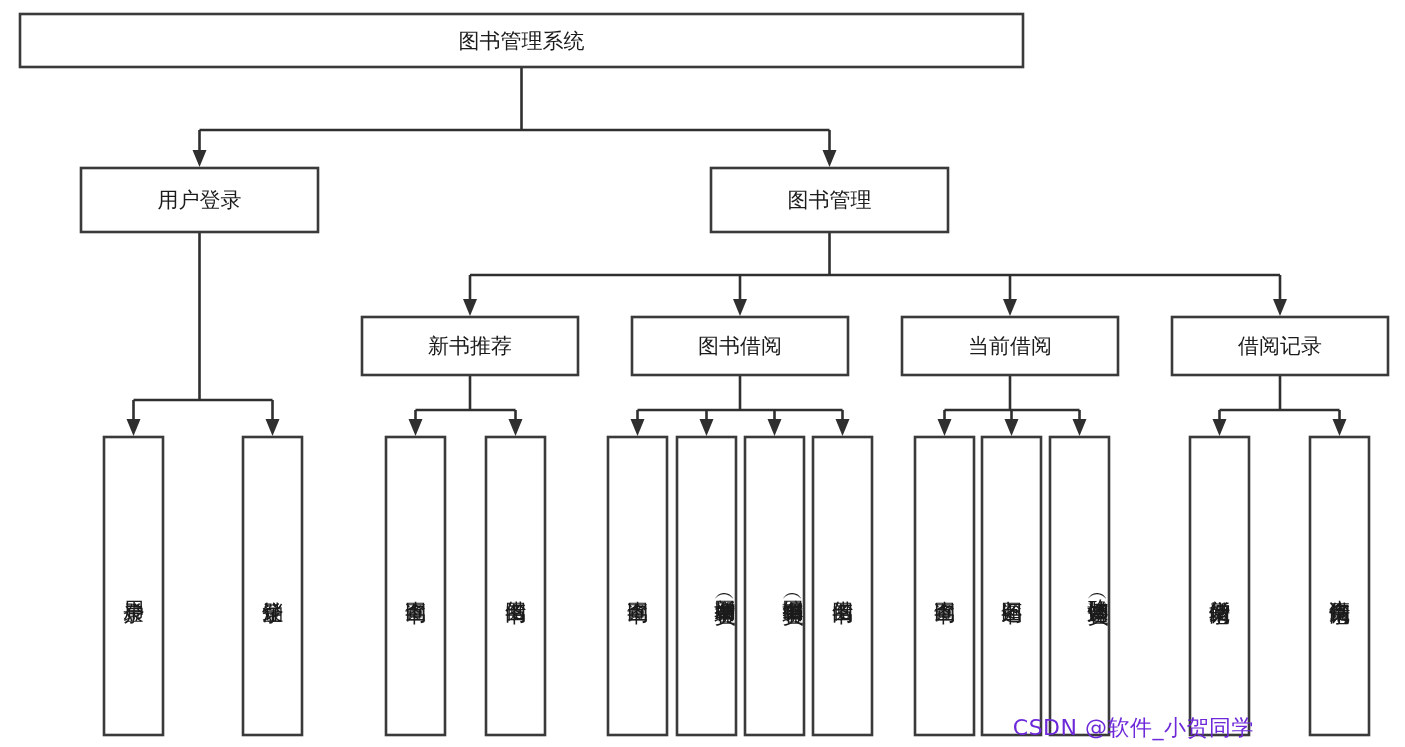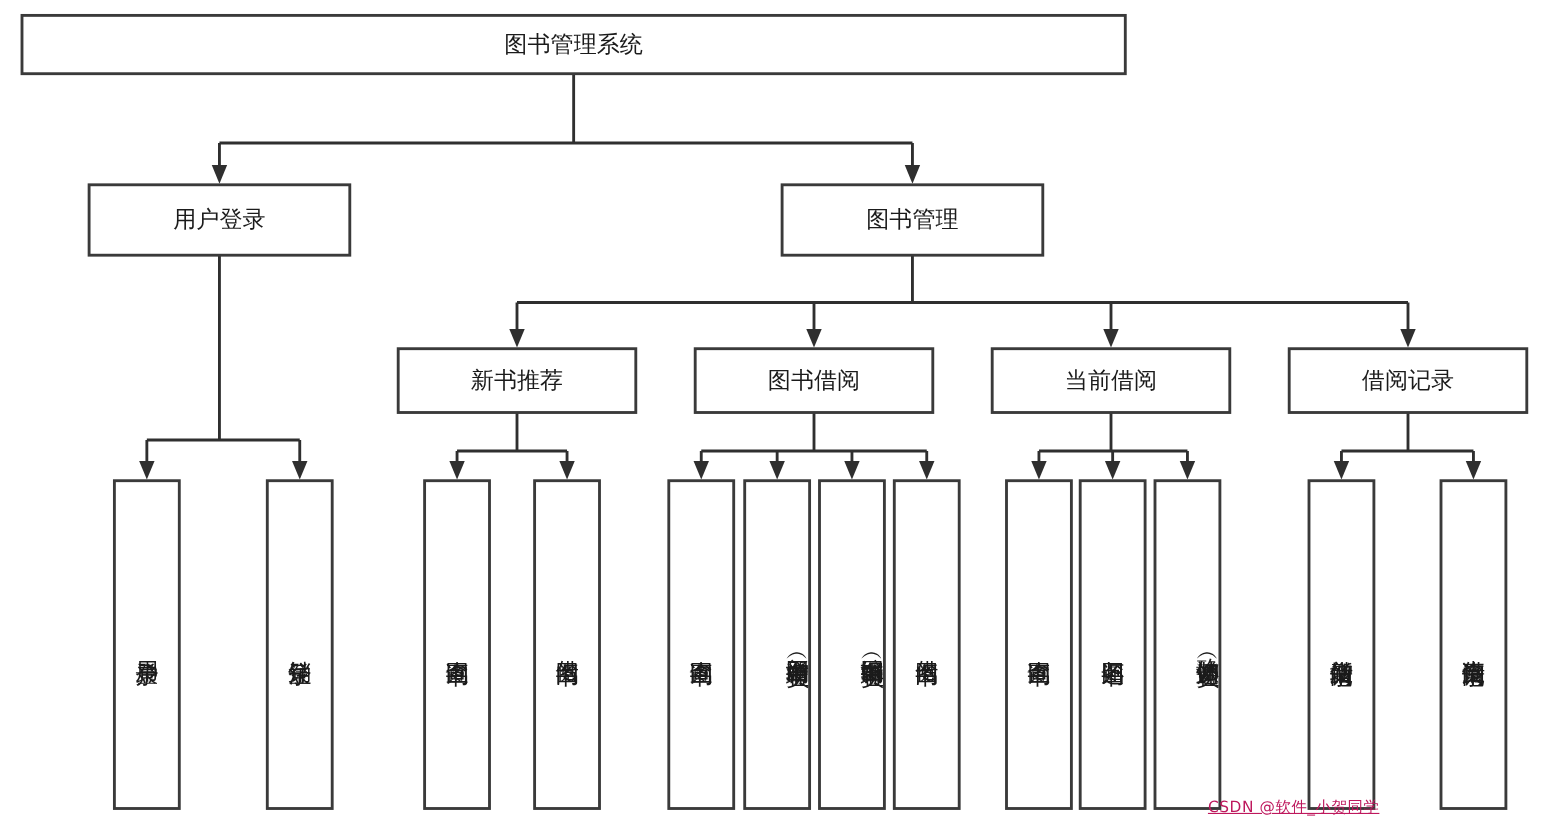--- a/index.html
+++ b/index.html
@@ -64,25 +64,24 @@
     display: flex;
     align-items: flex-start;
     justify-content: center;
     pointer-events: none;
   }
   .watermark {
     position: absolute;
     right: 8px;
     bottom: 4px;
     font-family: "DejaVu Sans", "Liberation Sans", sans-serif;
-    font-size: 14px;
-    color: #be185d;
+    font-size: 22px;
+    color: #6d28d9;
     letter-spacing: 0.5px;
     white-space: nowrap;
-    text-decoration: underline;
   }
 </style>
 </head>
 <body>
 
 <div id="diagram-root">
 
   <svg class="diagram-canvas" viewBox="0 0 1405 747">
     <g id="connectors-layer">
         <g>

